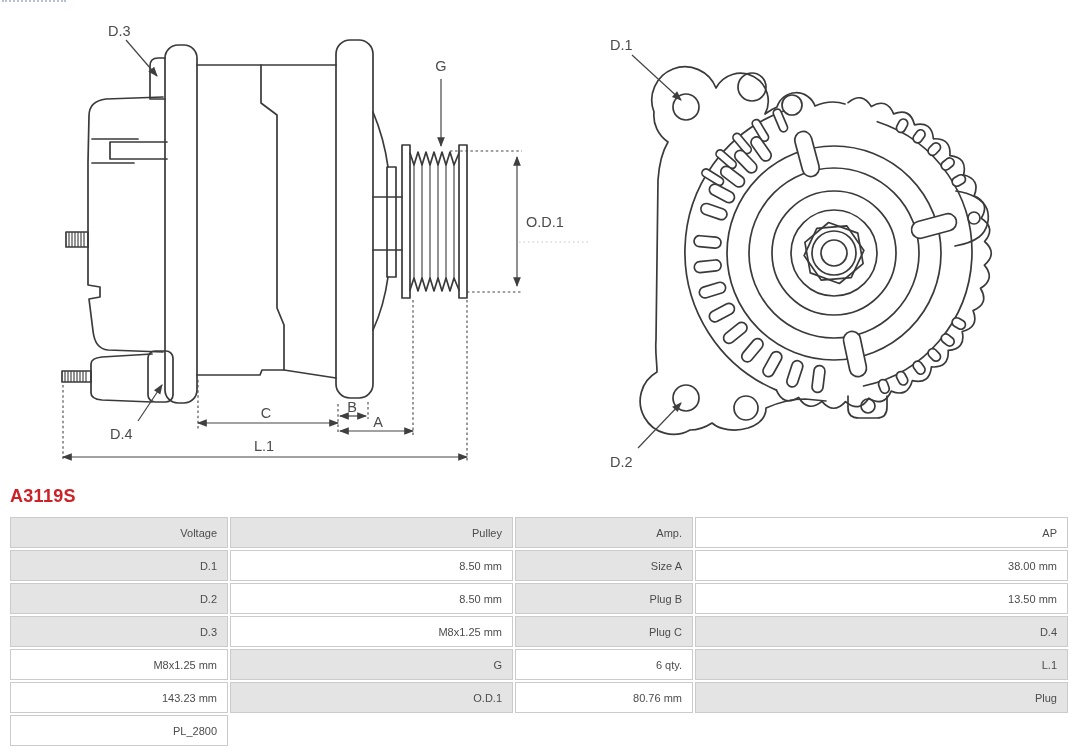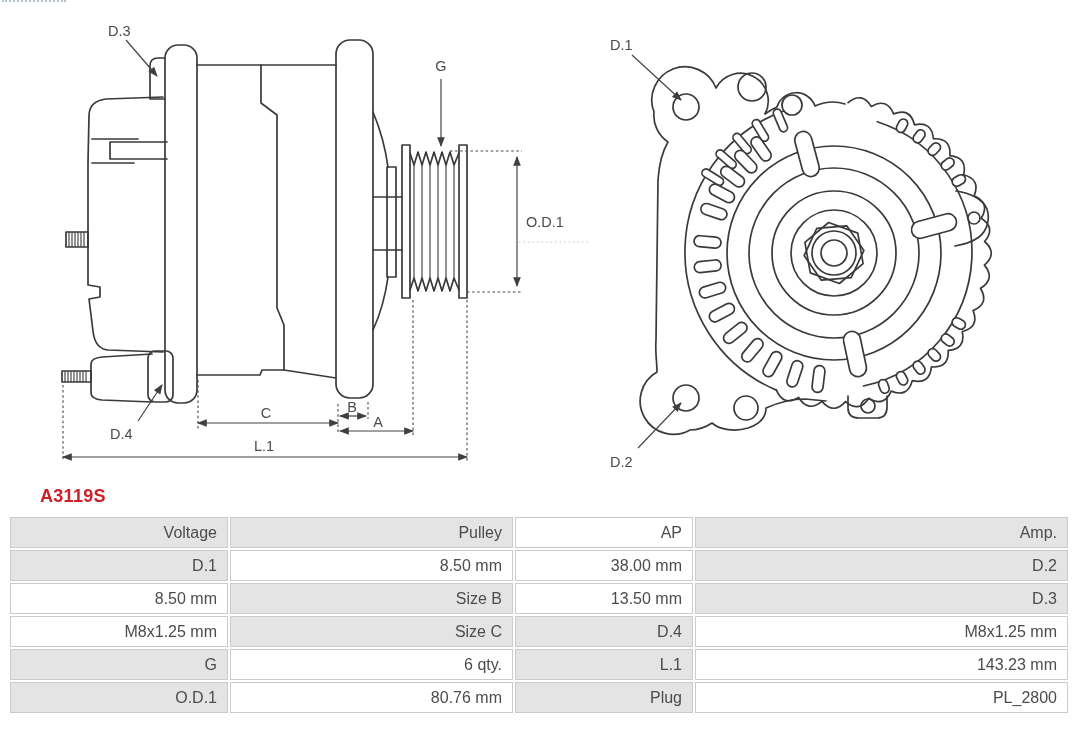--- a/index.html
+++ b/index.html
@@ -2,24 +2,24 @@
 <html><head>
 <meta charset="utf-8">
 <style>
   html,body{margin:0;padding:0;background:#fff;}
   .stage{position:relative;width:1076px;height:753px;background:#fff;overflow:hidden;
          font-family:"Liberation Sans",sans-serif;color:#4c4c4c;}
   .corner-artifact{position:absolute;left:2px;top:0;width:64px;height:0;
          border-top:2px dotted #a9b6c9;opacity:.85;}
   .drawing{position:absolute;left:0;top:0;}
   .part-number{position:absolute;left:10px;top:486px;font-size:18px;font-weight:600;
-         color:#cc2127;letter-spacing:.3px;margin-left:30px;}
+         color:#cc2127;letter-spacing:.3px;}
   .specs{position:absolute;left:10px;top:517px;display:grid;
          grid-template-columns:218px 283px 178px 373px;grid-auto-rows:31px;
-         column-gap:2px;row-gap:2px;font-size:16px;}
+         column-gap:2px;row-gap:2px;font-size:11px;}
   .cell{box-sizing:border-box;border:1px solid #cbcbcb;display:flex;align-items:center;
          justify-content:flex-end;padding-right:10px;background:#fff;color:#4c4c4c;}
   .cell.label{background:#e4e4e4;}
   svg text{font-family:"Liberation Sans",sans-serif;font-size:14.5px;fill:#4c4c4c;}
   svg .ln{stroke:#3a3a3a;stroke-width:1.7;fill:none;stroke-linejoin:round;stroke-linecap:round;}
   svg .fw{stroke:#3a3a3a;stroke-width:1.7;fill:#fff;stroke-linejoin:round;}
   svg .hatch{stroke:#3a3a3a;stroke-width:1.1;fill:none;}
   svg .dim{stroke:#454545;stroke-width:1.2;fill:none;}
   svg .dot{stroke:#454545;stroke-width:1.1;fill:none;stroke-dasharray:2.5 2.6;}
   svg .faint{stroke:#c4c4c4;stroke-width:1;fill:none;stroke-dasharray:1.5 3;}
@@ -231,36 +231,37 @@
         <path class="dim" d="M638,448 L681,403" marker-end="url(#arr)"></path>
       </g>
     </g>
   </svg>
 
   <div class="part-number">A3119S</div>
 
   <div class="specs">
     <div class="cell label">Voltage</div>
     <div class="cell label">Pulley</div>
+    <div class="cell label">Amp.</div>
+
     <div class="cell value">AP</div>
-
-    <div class="cell label">Amp.</div>
     <div class="cell label">D.1</div>
     <div class="cell value">8.50 mm</div>
 
+    <div class="cell label">Size A</div>
     <div class="cell value">38.00 mm</div>
     <div class="cell label">D.2</div>
     <div class="cell value">8.50 mm</div>
 
-    <div class="cell label">Size B</div>
+    <div class="cell label">Plug B</div>
     <div class="cell value">13.50 mm</div>
     <div class="cell label">D.3</div>
     <div class="cell value">M8x1.25 mm</div>
 
-    <div class="cell label">Size C</div>
+    <div class="cell label">Plug C</div>
     <div class="cell label">D.4</div>
     <div class="cell value">M8x1.25 mm</div>
 
     <div class="cell label">G</div>
     <div class="cell value">6 qty.</div>
     <div class="cell label">L.1</div>
     <div class="cell value">143.23 mm</div>
 
     <div class="cell label">O.D.1</div>
     <div class="cell value">80.76 mm</div>

